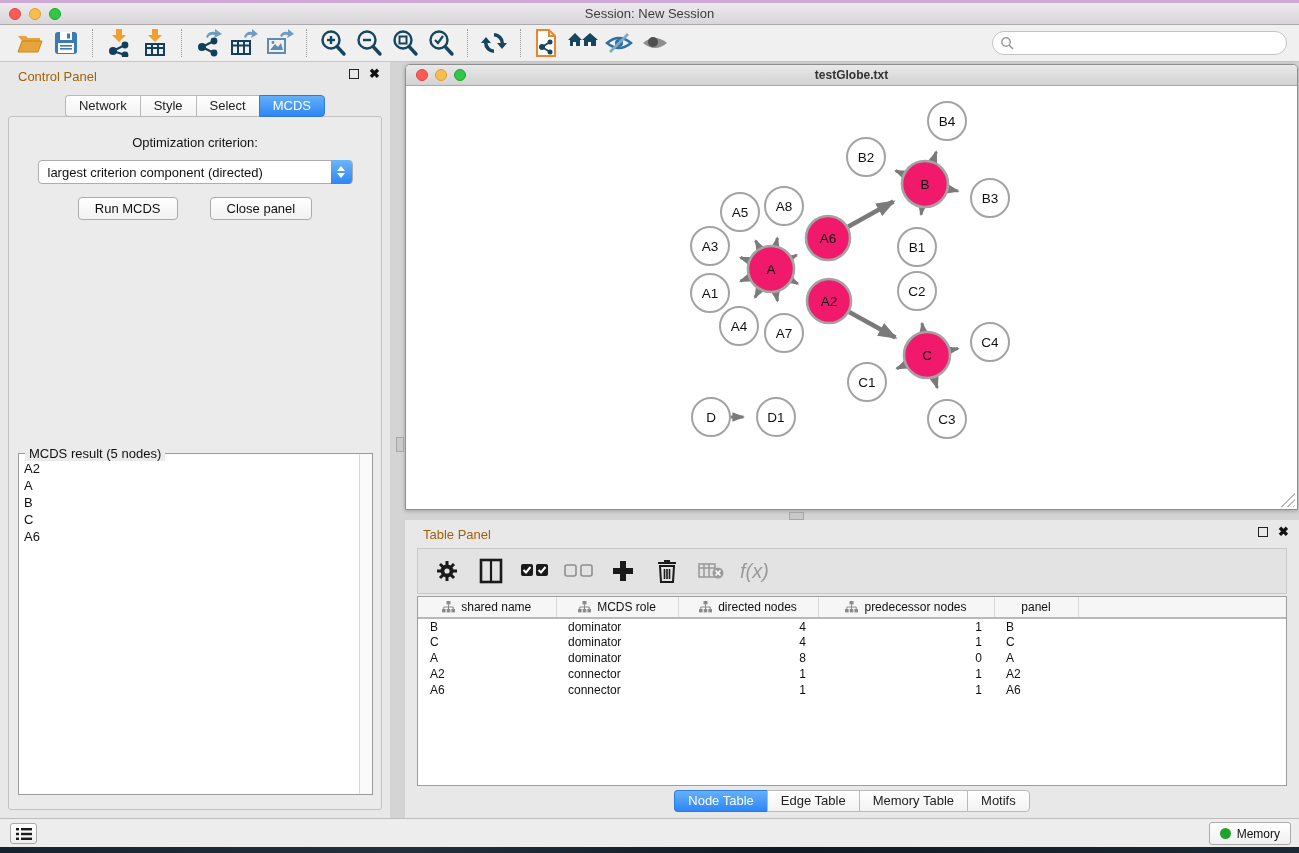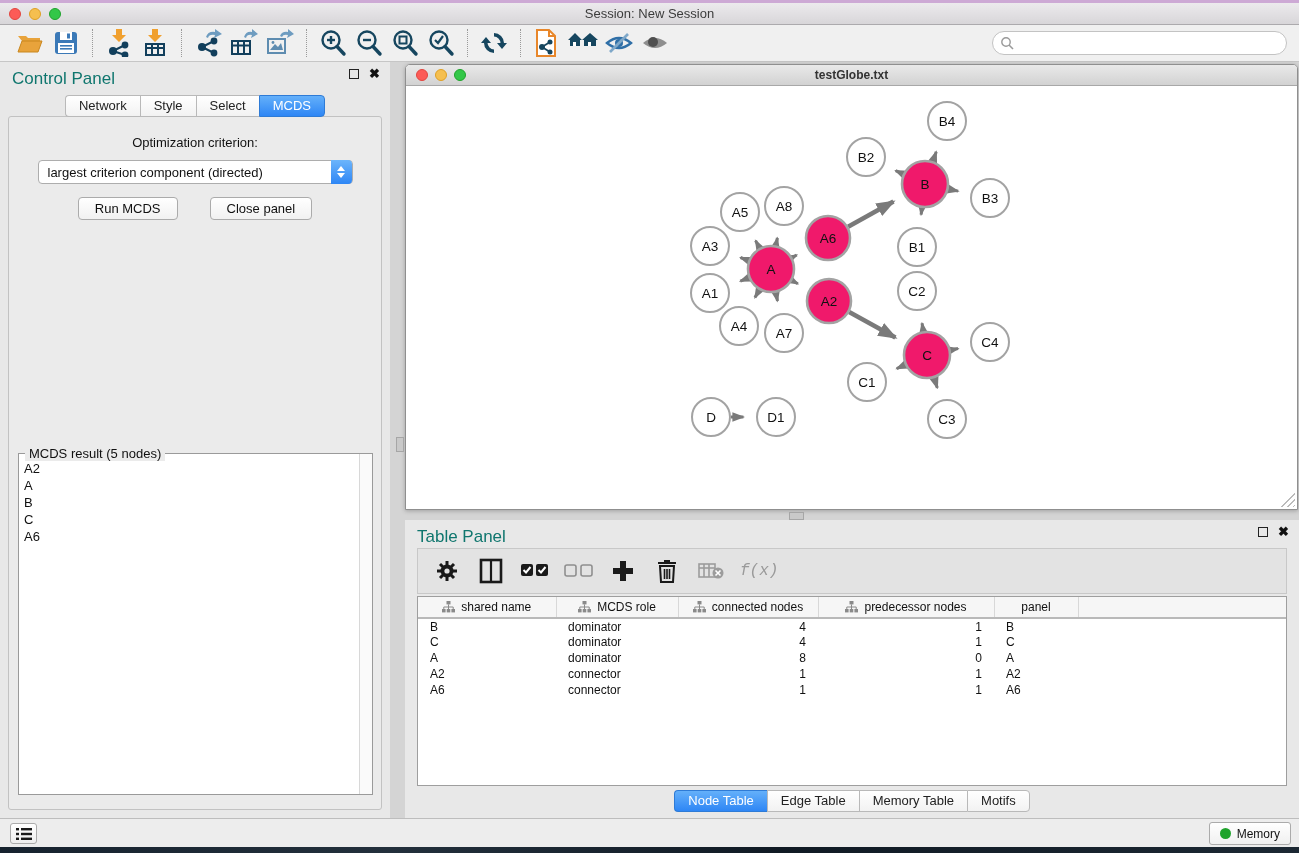--- a/index.html
+++ b/index.html
@@ -25,21 +25,21 @@
     background:transparent; border:none; cursor:default; }
   .tb-sep { width:1px; height:28px; border-left:1px dotted #9A9A9A; margin:0 8px; }
   .search-wrap { position:absolute; right:12px; top:6px; width:295px; height:24px; }
   .search-input { width:100%; height:100%; border:1px solid #C3C3C3; border-radius:12px;
     background:#FFFFFF; padding-left:26px; font-size:12px; color:#333; outline:none; }
   .search-glass { position:absolute; left:8px; top:5px; }
 
   
   .control-panel { position:absolute; left:0; top:62px; width:390px; height:756px; background:#E8E8E8; }
   .panel-header { position:relative; height:28px; }
-  .panel-title { position:absolute; left:12px; top:7px; font-size:17px; color:#0f766e; }
+  .panel-title { position:absolute; left:18px; top:7px; font-size:13px; color:#a16207; }
   .panel-wbtns { position:absolute; right:10px; top:7px; display:flex; gap:10px; align-items:center; }
   .float-glyph { width:10px; height:10px; border:1.5px solid #222; display:inline-block; }
   .close-glyph { font-size:13px; font-weight:bold; color:#111; line-height:10px; }
 
   .cp-tabs { position:absolute; left:0; top:33px; width:100%; display:flex; justify-content:center; z-index:3; }
   .tab-btn { font-size:13px; color:#222; background:linear-gradient(#FFFFFF,#F2F2F2);
     border:1px solid #B9B9B9; border-right:none; padding:2px 13px 3px; }
   .tab-btn:first-child { border-radius:4px 0 0 4px; }
   .tab-btn:last-child { border-radius:0 4px 4px 0; border-right:1px solid #B9B9B9; }
   .tab-btn.active { background:linear-gradient(#64B0FA,#2E86F5); color:#FFFFFF; border-color:#2E7BD6;text-align:center; }
@@ -82,21 +82,21 @@
       linear-gradient(135deg, transparent 0 50%, #BBB 50% 56%, transparent 56% 70%, #BBB 70% 76%, transparent 76% 90%, #BBB 90% 96%, transparent 96%); }
 
   .splitter-v { position:absolute; left:396px; top:437px; width:8px; height:15px; background:#C9C9C9; border:1px solid #A6A6A6; }
   .splitter-h { position:absolute; left:789px; top:512px; width:15px; height:8px; background:#C9C9C9; border:1px solid #A6A6A6; }
 
   
   .table-panel { position:absolute; left:405px; top:520px; width:894px; height:298px; background:#E8E8E8; }
   .tp-toolbar { position:absolute; left:12px; top:28px; width:870px; height:46px;
     background:#E3E3E3; border:1px solid #C8C8C8; display:flex; align-items:center; gap:14px; padding-left:14px; }
   .tp-ico { width:30px; height:30px; display:flex; align-items:center; justify-content:center; background:none; border:none; }
-  .fx-label { font-family:Liberation Mono, monospace; font-style:italic; font-size:16px; color:#9A9A9A; }
+  .fx-label { font-family:Liberation Sans, sans-serif; font-style:italic; font-size:20px; color:#9A9A9A; }
 
   .tp-table-wrap { position:absolute; left:12px; top:76px; width:870px; height:190px;
     background:#FFFFFF; border:1px solid #9E9E9E; overflow:hidden; }
   table.node-table { border-collapse:collapse; width:100%; table-layout:fixed; }
   table.node-table th { height:21px; background:#F6F6F6; border-bottom:2px solid #B9B9B9;
     border-right:1px solid #D8D8D8; font-size:12px; font-weight:normal; color:#111; }
   table.node-table th .th-inner { display:flex; align-items:center; justify-content:center; gap:6px; }
   table.node-table th:last-child { border-right:none; }
   table.node-table td { font-size:12px; color:#111; height:16px; padding:0 12px; white-space:nowrap; overflow:hidden; }
   td.al { text-align:left; } td.ar { text-align:right; }
@@ -574,21 +574,21 @@
                       <rect x="9.4" y="8" width="3.6" height="3.4"></rect>
                     </g>
                     <g stroke="#8A8A8A" stroke-width="1">
                       <line x1="6.5" y1="3.4" x2="6.5" y2="6"></line>
                       <line x1="1.8" y1="6" x2="11.2" y2="6"></line>
                       <line x1="1.8" y1="6" x2="1.8" y2="8"></line>
                       <line x1="6.5" y1="6" x2="6.5" y2="8"></line>
                       <line x1="11.2" y1="6" x2="11.2" y2="8"></line>
                     </g>
                   </svg>
-                  <span>connected nodes</span>
+                  <span>directed nodes</span>
                 </span>
               </th>
               <th style="width: 176px;">
                 <span class="th-inner">
                   <svg width="13" height="12" viewBox="0 0 13 12">
                     <g fill="#8A8A8A">
                       <rect x="4.5" y="0" width="4" height="3.4"></rect>
                       <rect x="0" y="8" width="3.6" height="3.4"></rect>
                       <rect x="4.7" y="8" width="3.6" height="3.4"></rect>
                       <rect x="9.4" y="8" width="3.6" height="3.4"></rect>

